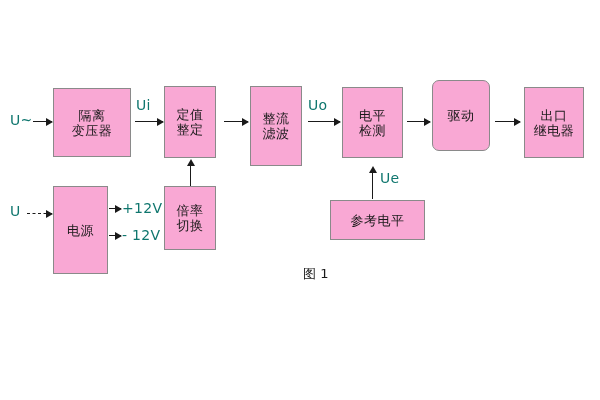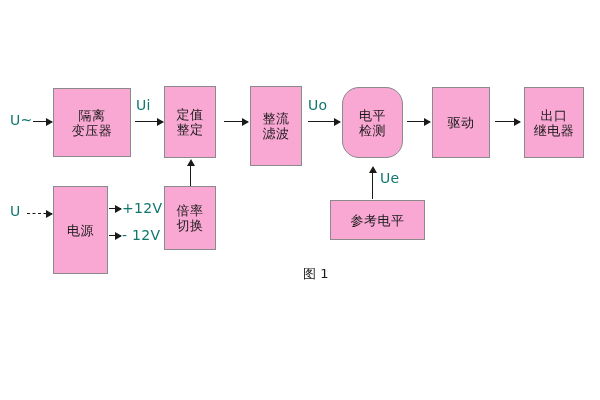--- a/index.html
+++ b/index.html
@@ -122,28 +122,28 @@
   <div class="arrow-h" style="left:224px; top:121px; width:24px;"></div>
 
   <div class="box" style="left:250px; top:86px; width:52px; height:80px;">
     <span class="ln">整流</span>
     <span class="ln">滤波</span>
   </div>
 
   <span class="label sig" style="left:308px; top:97px;">Uo</span>
   <div class="arrow-h" style="left:308px; top:121px; width:32px;"></div>
 
-  <div class="box" style="left:342px; top:87px; width:61px; height:71px;border-radius:17px;">
+  <div class="box" style="left:342px; top:87px; width:61px; height:71px;">
     <span class="ln">电平</span>
     <span class="ln">检测</span>
   </div>
 
   <div class="arrow-h" style="left:407px; top:121px; width:23px;"></div>
 
-  <div class="box single" style="left:432px; top:87px; width:58px; height:71px;">
+  <div class="box single" style="left:432px; top:80px; width:58px; height:71px;border-radius:7px;">
     <span class="ln">驱动</span>
   </div>
 
   <div class="arrow-h" style="left:495px; top:121px; width:25px;"></div>
 
   <div class="box" style="left:524px; top:87px; width:60px; height:71px;">
     <span class="ln">出口</span>
     <span class="ln">继电器</span>
   </div>
 

